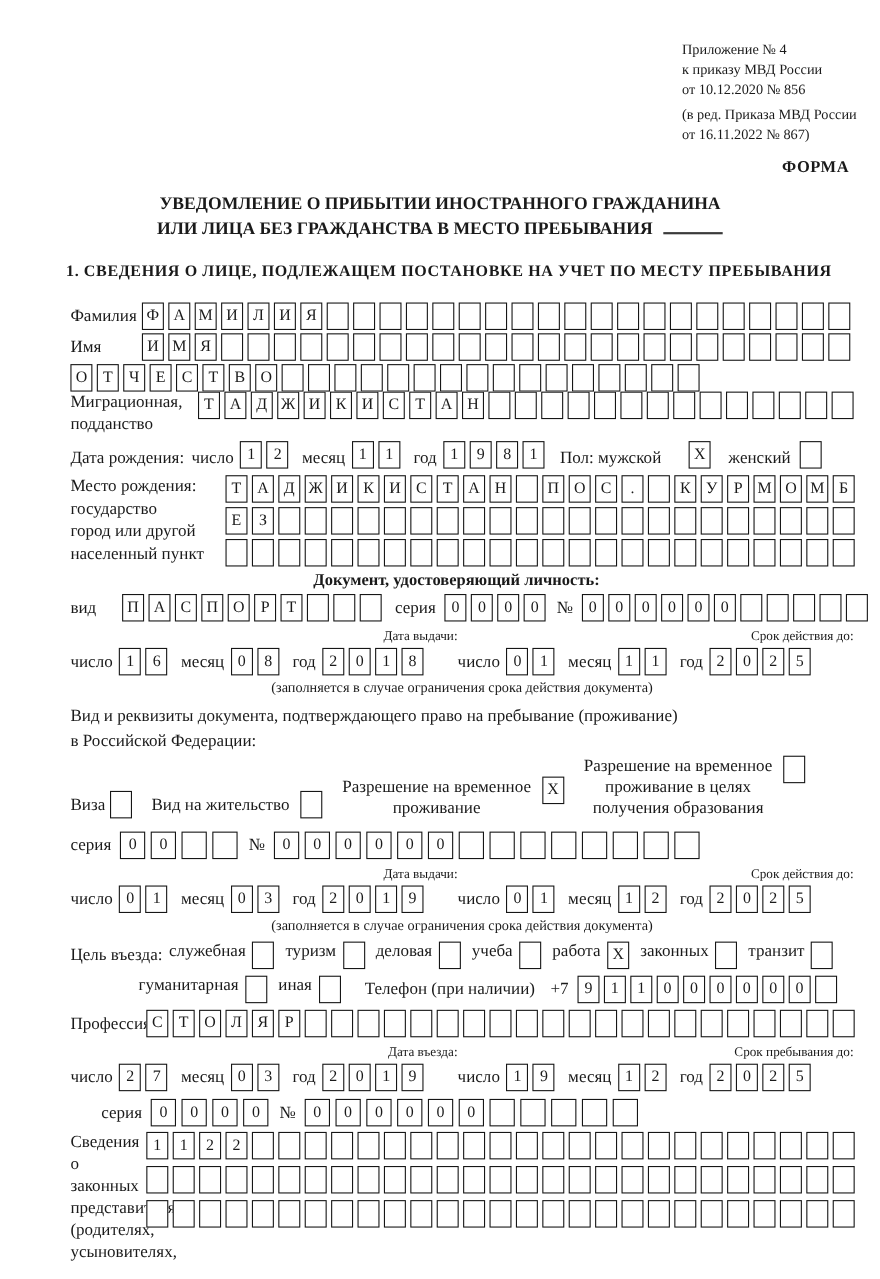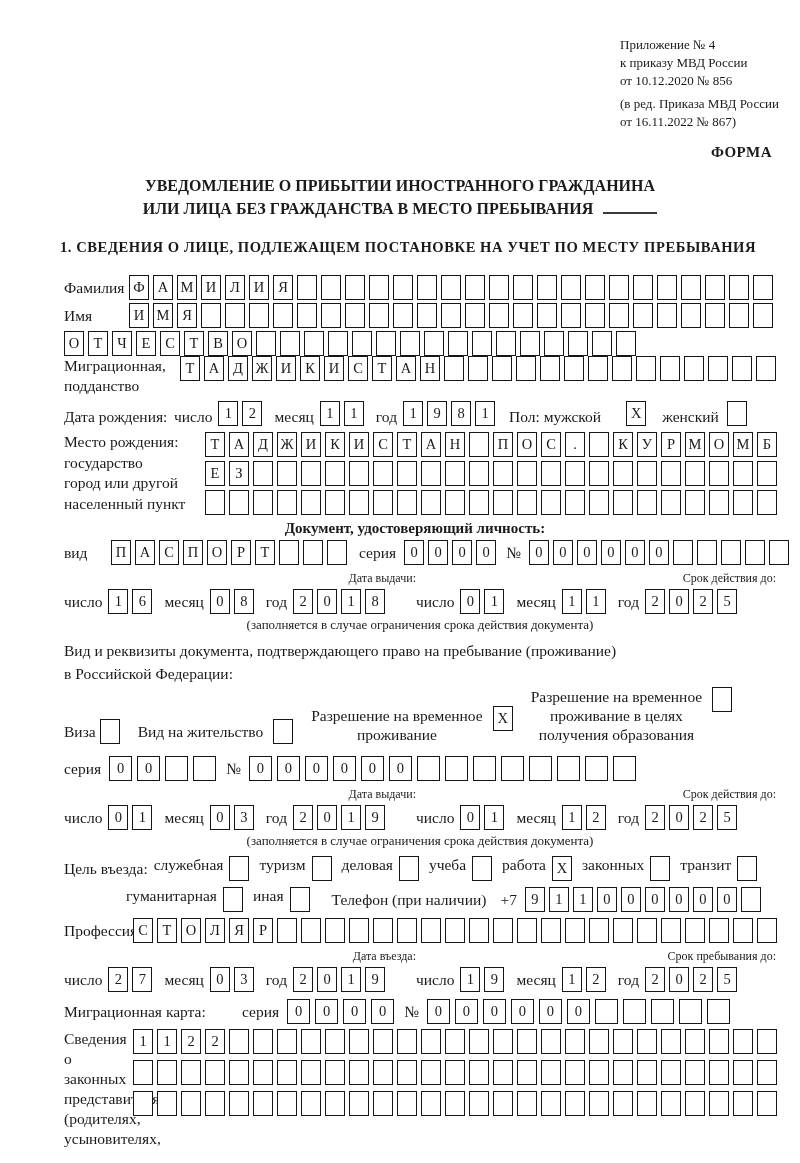--- a/index.html
+++ b/index.html
@@ -727,21 +727,20 @@
             <span class="cell">2</span>
             <span class="cell">0</span>
             <span class="cell">2</span>
             <span class="cell">5</span>
           </span>
       </div>
     </div>
   </div>
 
   <div class="row-mig">
-    <span class="f-label w150">Миграционная карта:</span>
     <span class="f-label ml28 gap8">серия</span>
     <span class="cells wide gap10">
         <span class="cell">0</span>
         <span class="cell">0</span>
         <span class="cell">0</span>
         <span class="cell">0</span>
       </span>
     <span class="f-label gap8">№</span>
     <span class="cells wide">
         <span class="cell">0</span>

